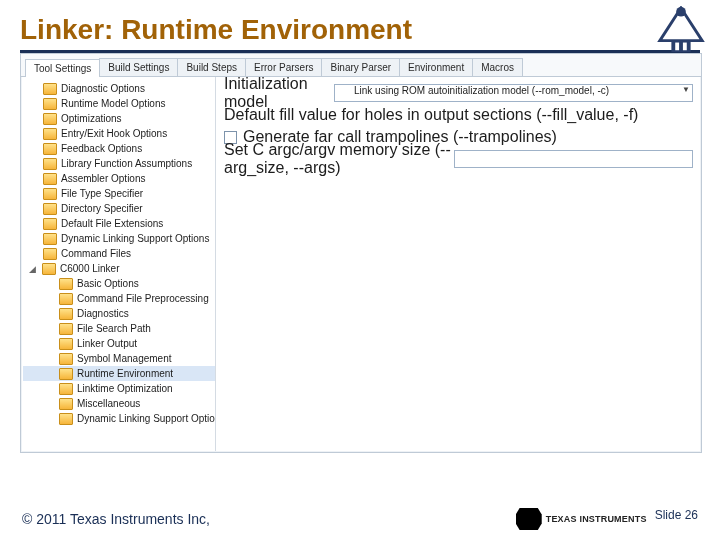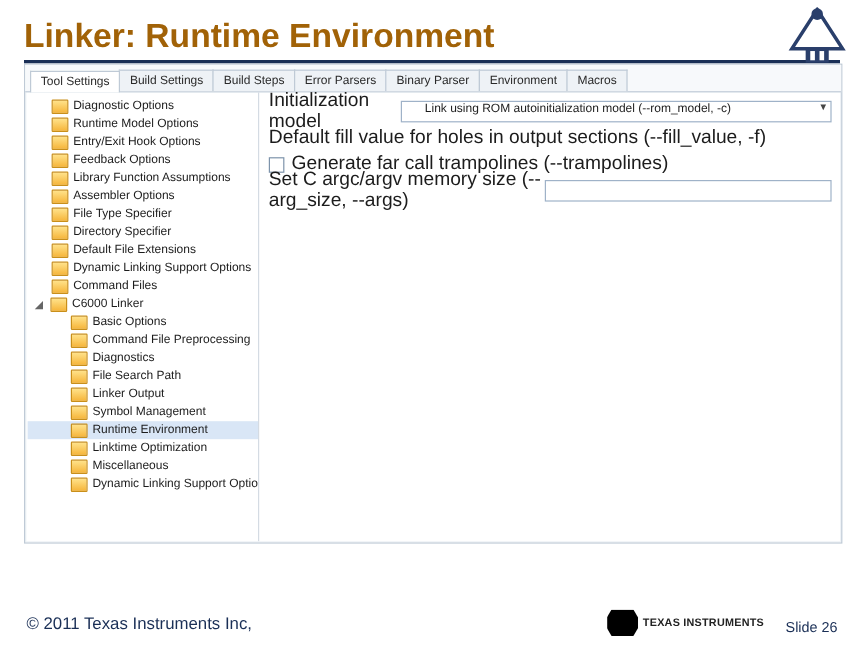--- a/index.html
+++ b/index.html
@@ -61,20 +61,24 @@
     <div class="body">
       <div class="tree">
         <div id="tree-top">
             <div class="tree-item">
               <span class="icon"></span>
               <span class="txt">Diagnostic Options</span>
             </div>
             <div class="tree-item">
               <span class="icon"></span>
               <span class="txt">Runtime Model Options</span>
+            </div>
+            <div class="tree-item">
+              <span class="icon"></span>
+              <span class="txt">Optimizations</span>
             </div>
             <div class="tree-item">
               <span class="icon"></span>
               <span class="txt">Entry/Exit Hook Options</span>
             </div>
             <div class="tree-item">
               <span class="icon"></span>
               <span class="txt">Feedback Options</span>
             </div>
             <div class="tree-item">
@@ -172,21 +176,21 @@
         <div class="row">
           <div class="lbl">Set C argc/argv memory size (--arg_size, --args)</div>
           <div class="input"></div>
         </div>
       </div>
     </div>
   </div>
 
   <div class="footer">
     <div class="copy">© 2011 Texas Instruments Inc,</div>
-    <div style="display:flex;align-items:flex-end;gap:18px">
+    <div style="display:flex;align-items:flex-start;gap:8px">
       <div class="ti-logo">
         <div class="ti-chip"></div>
         <span style="font-size:9px;letter-spacing:.2px">TEXAS INSTRUMENTS</span>
       </div>
       <div class="slidenum">Slide 26</div>
     </div>
   </div>
 </div>
 
 </body></html>

